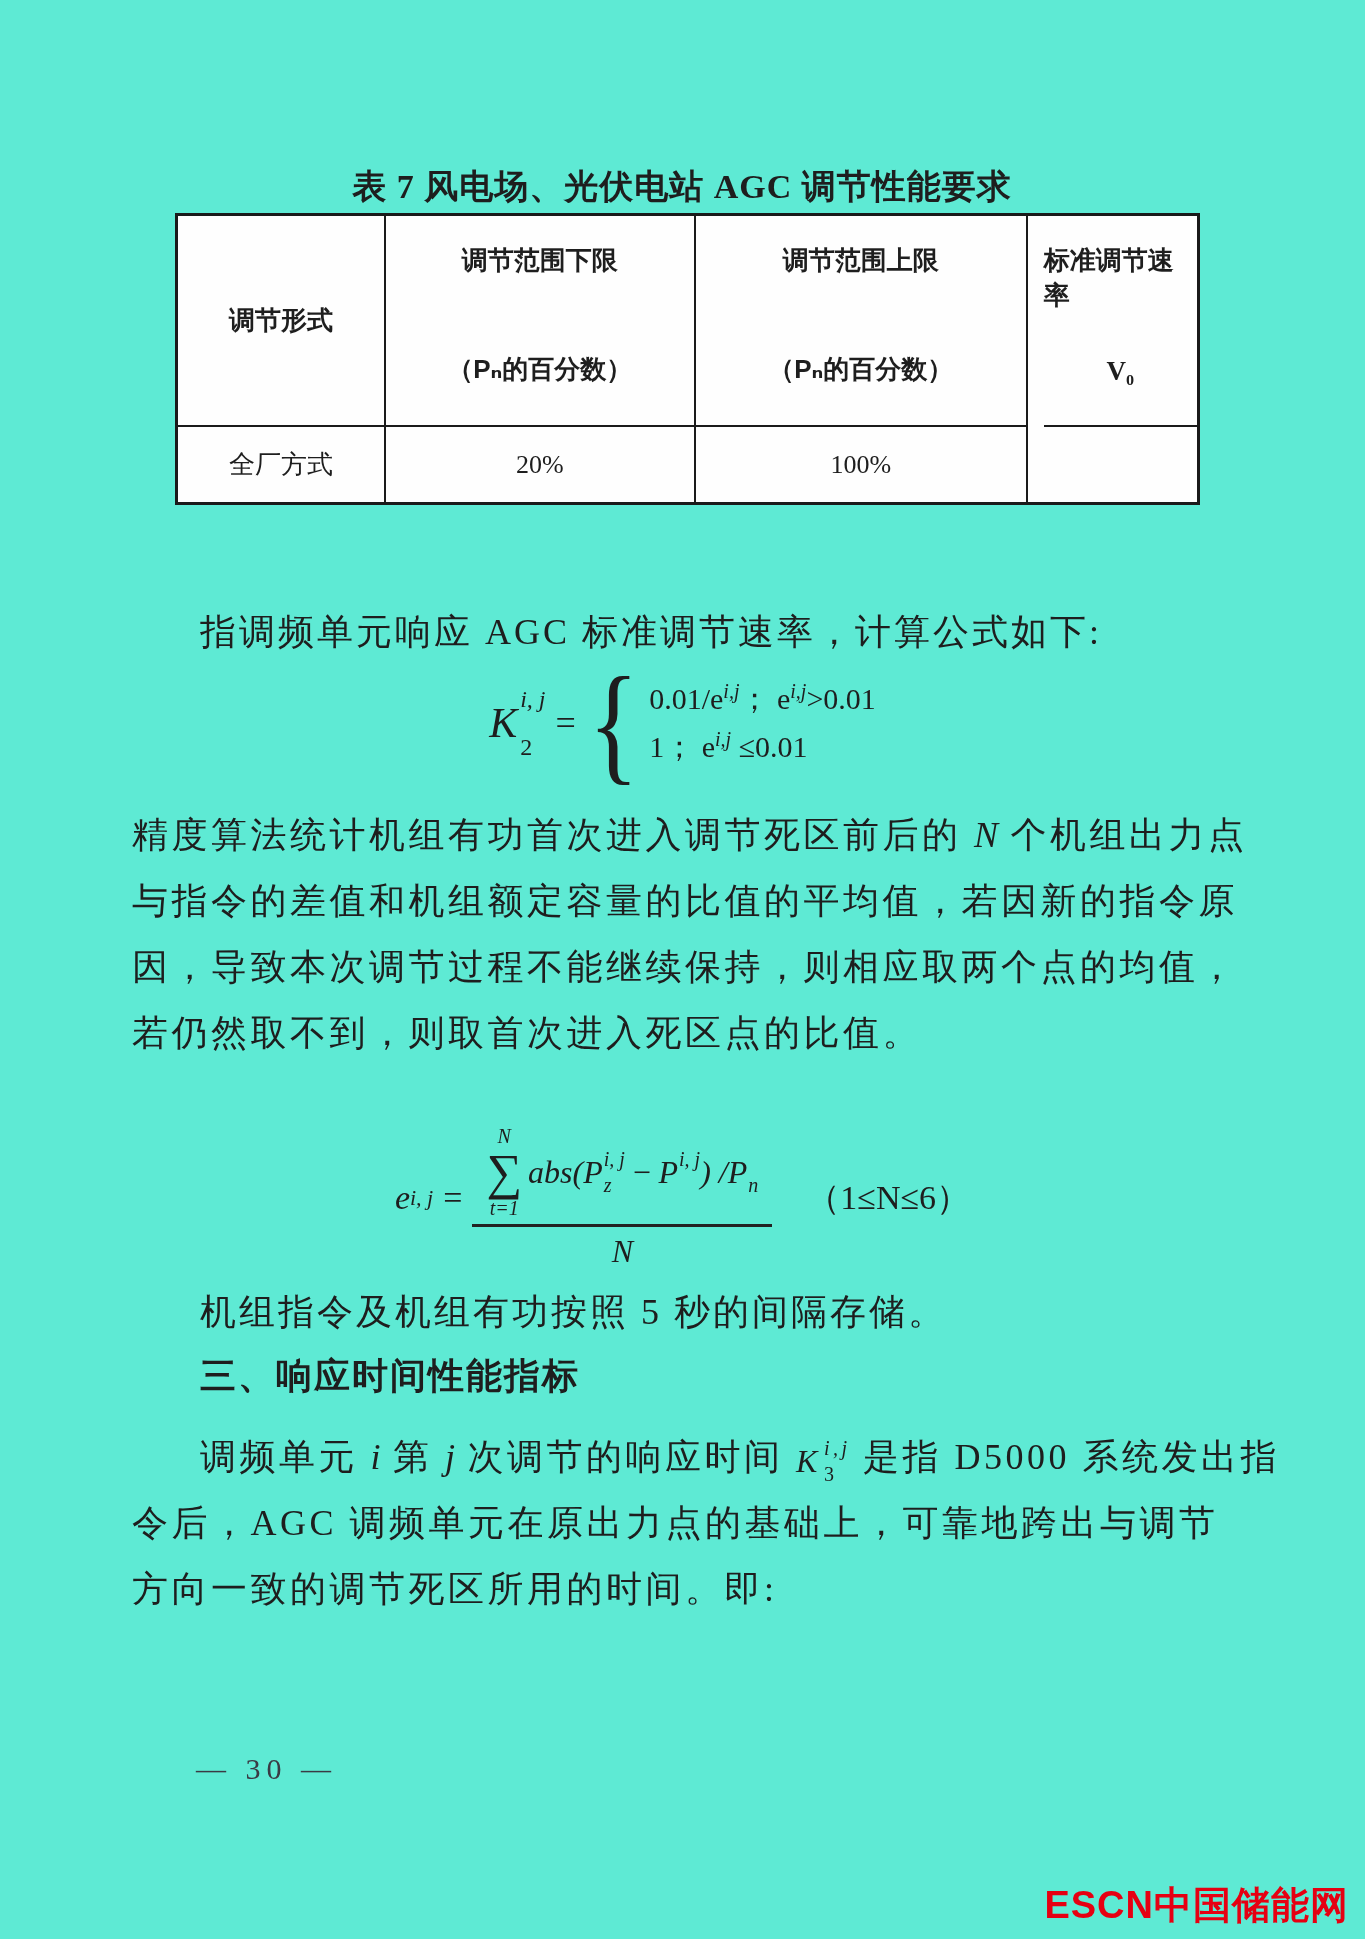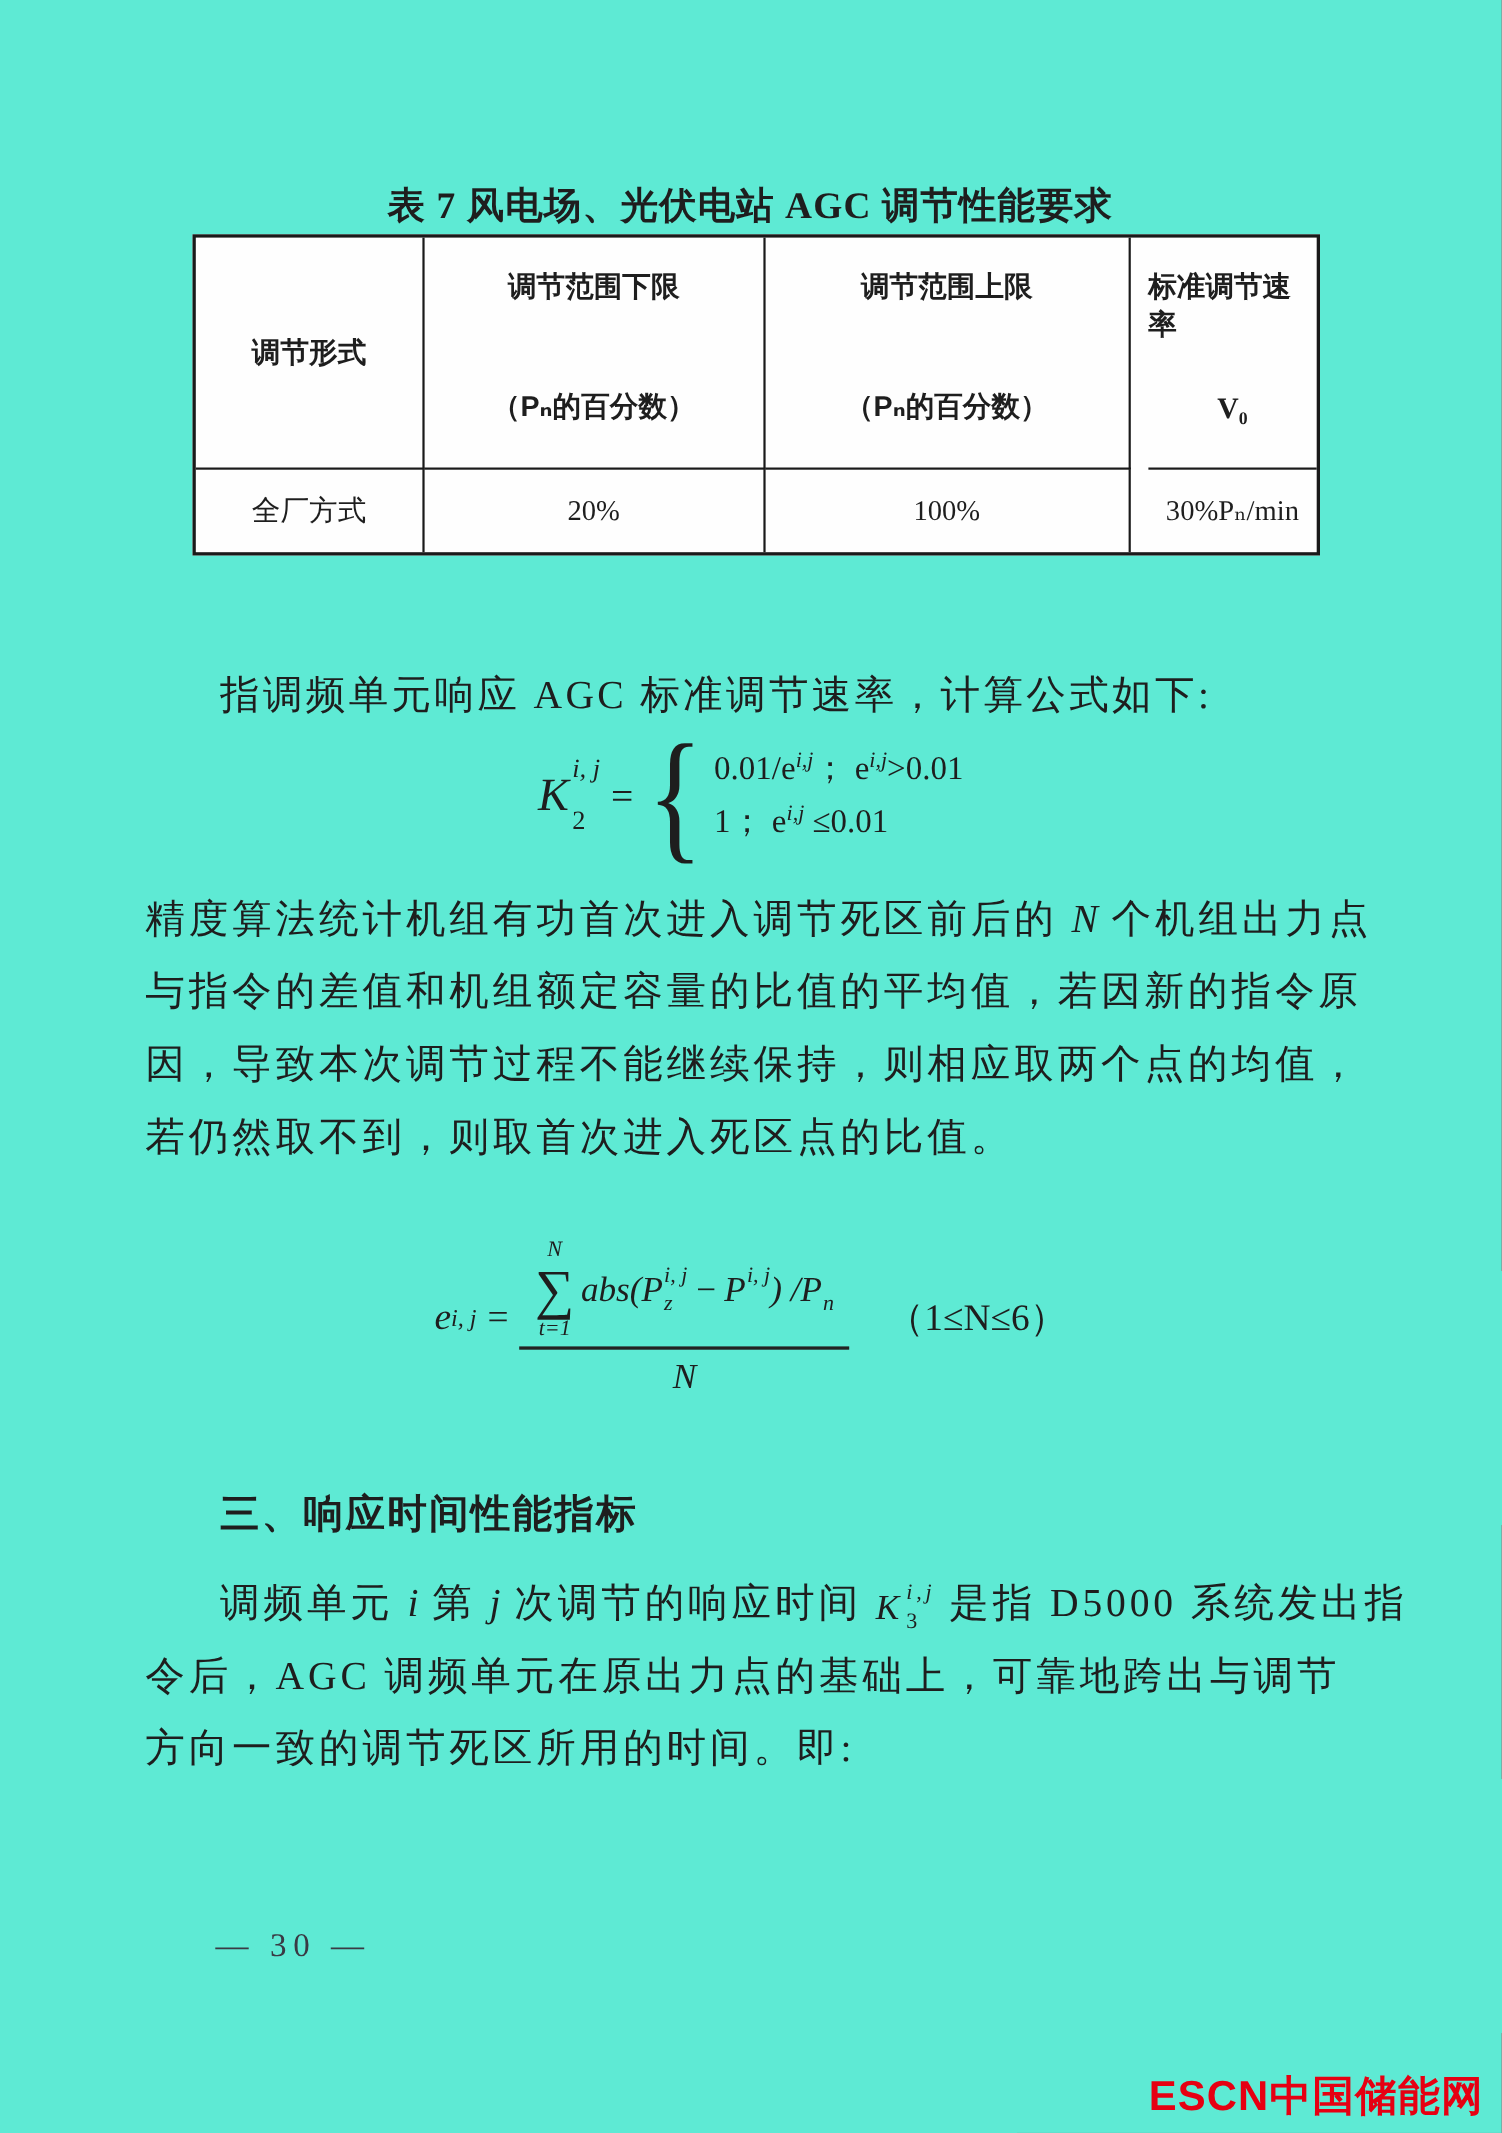--- a/index.html
+++ b/index.html
@@ -84,21 +84,20 @@
       <span>调节范围上限</span>
       <span>（Pₙ的百分数）</span>
     </div>
     <div class="cell hcell two-line last-col">
       <span>标准调节速率</span>
       <span class="v0">V₀</span>
     </div>
     <div class="cell dcell last-row">全厂方式</div>
     <div class="cell dcell last-row">20%</div>
     <div class="cell dcell last-row">100%</div>
-    <div class="cell dcell last-row last-col">30%Pₙ/min</div>
   </div>
 
 
   <div class="bodyline" style="top:608px;"><span class="indent">指调频单元响应 AGC 标准调节速率，计算公式如下:</span></div>
 
   <div class="formula f1">
     <span class="sc">
       <span class="b">K</span>
       <span class="ss">
         <span class="up">i, j</span>
@@ -154,20 +153,21 @@
               <span>&nbsp;</span>
               <span>n</span>
             </span>
           </span>
       </span>
       <span class="denom">N</span>
     </span>
     <span class="range">（1≤N≤6）</span>
   </div>
 
+  <div class="bodyline" style="top:1288px;"><span class="indent">机组指令及机组有功按照 5 秒的间隔存储。</span></div>
 
   <div class="sec-heading" style="top:1352px;">三、响应时间性能指标</div>
 
   <div class="para" style="top:1424px;">
     <div class="pline"><span class="indent">调频单元 </span><span class="var">i</span><span> 第 </span><span class="var">j</span><span> 次调节的响应时间 </span><span class="sc" style="vertical-align:middle;">
           <span class="b" style="font-size:32px;">K</span>
           <span class="ss" style="height:46px;font-size:20px;">
             <span class="up">i,j</span>
             <span class="dn">3</span>
           </span>

